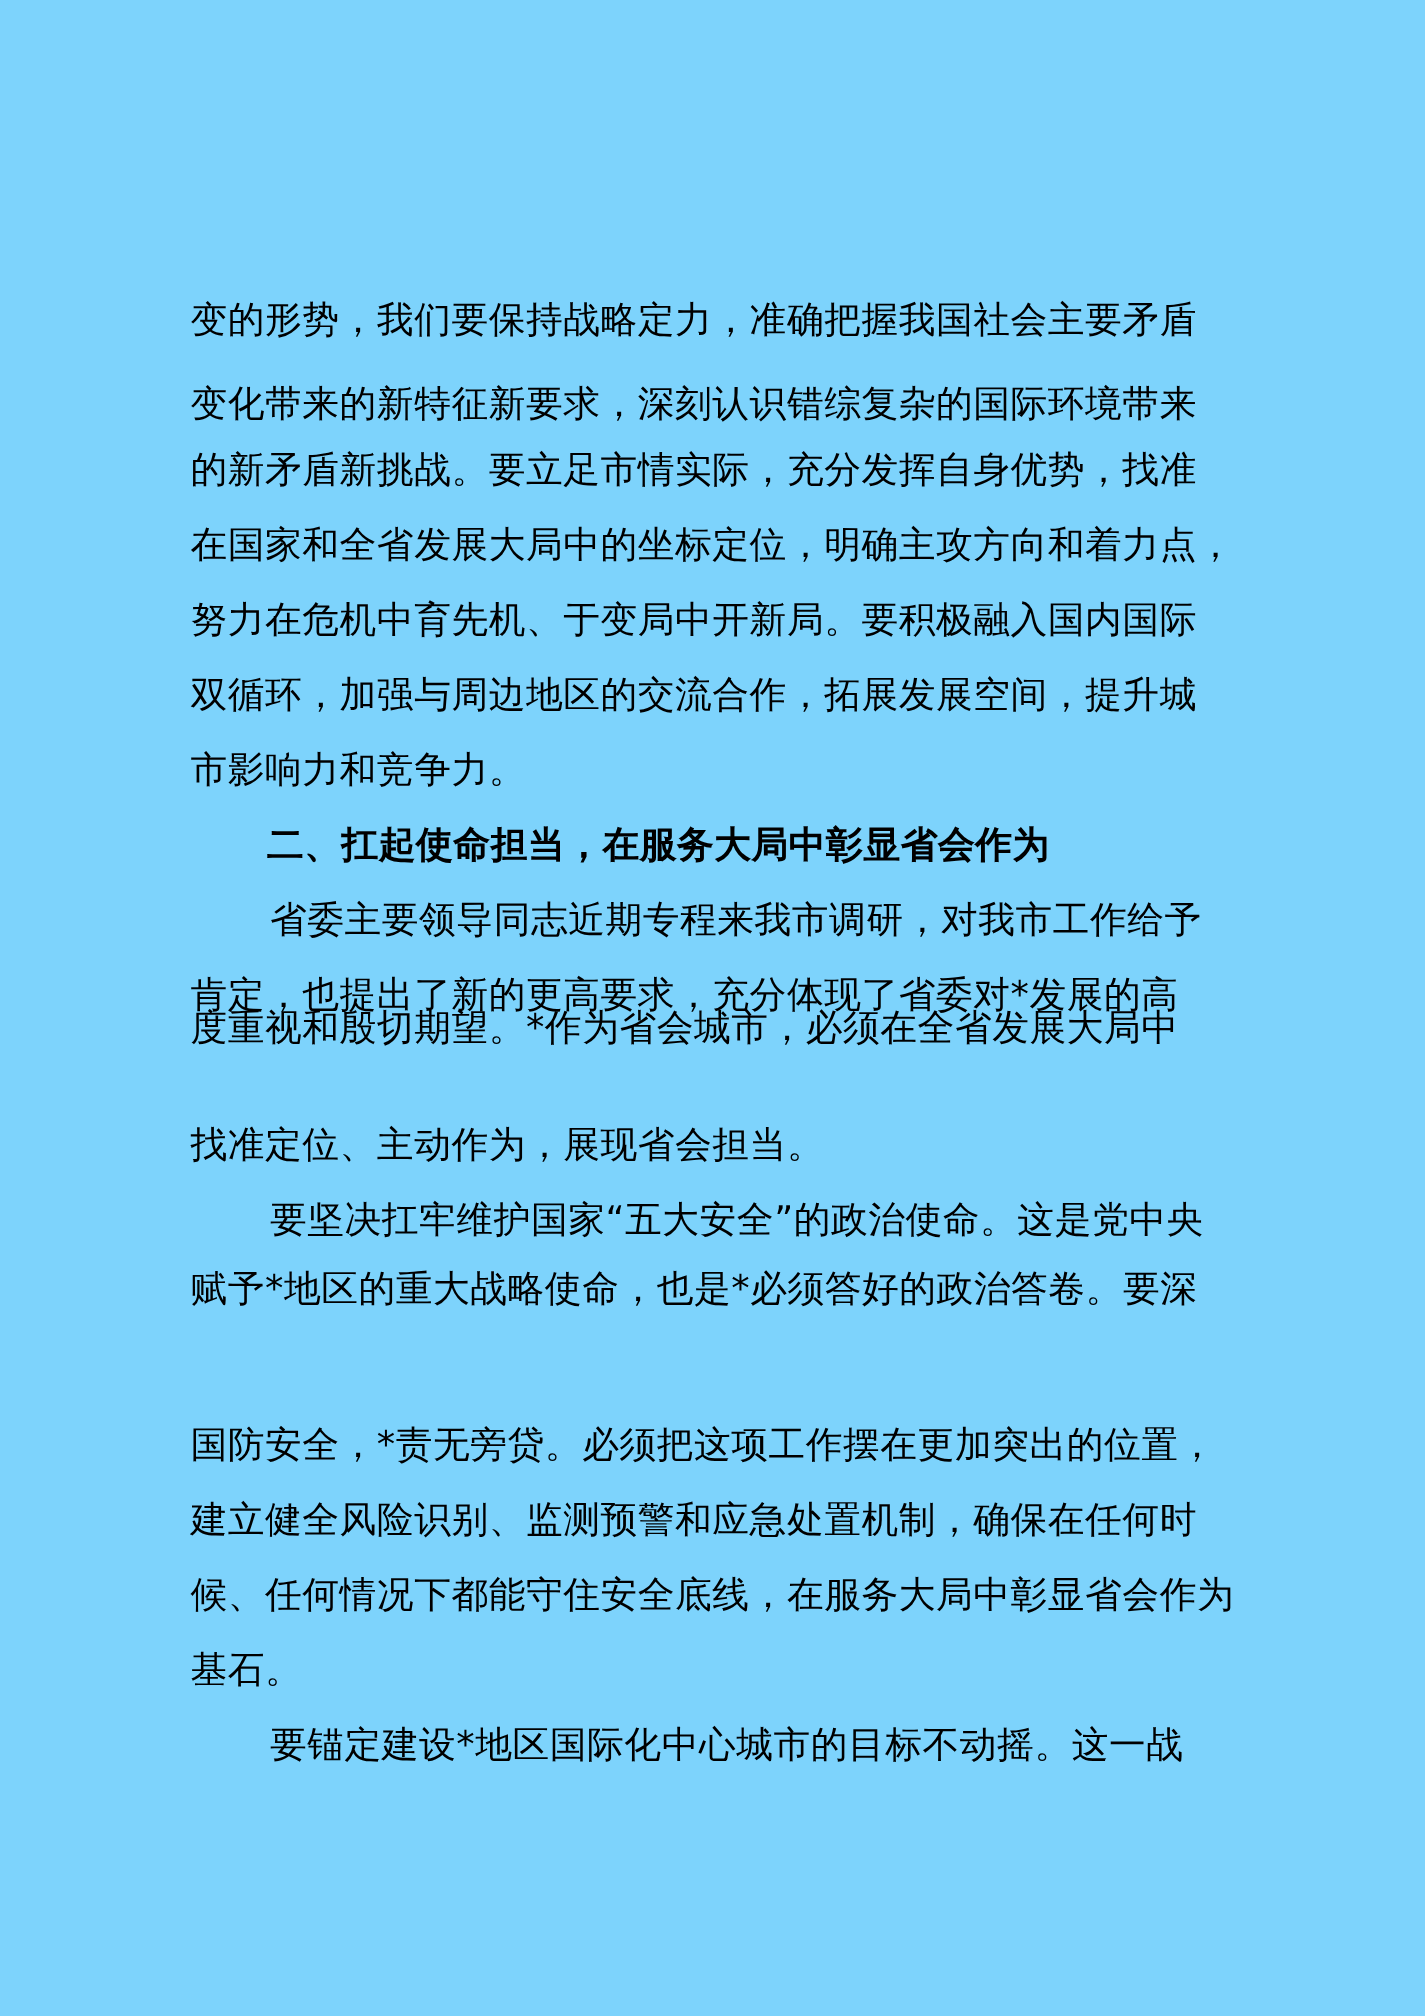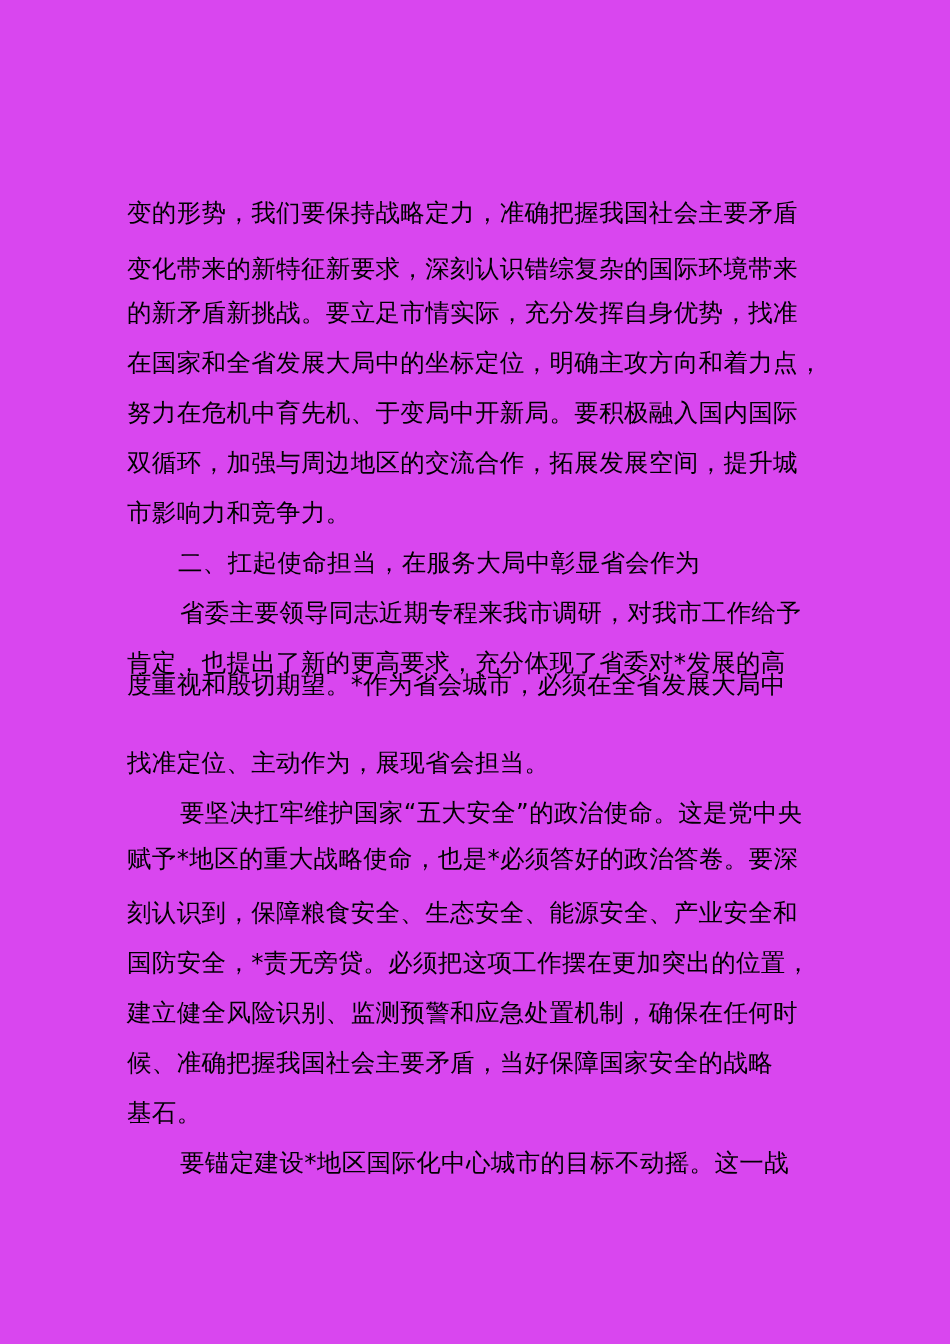--- a/index.html
+++ b/index.html
@@ -14,56 +14,55 @@
       overflow: hidden;
       font-family: "DejaVu Sans", "Liberation Sans", sans-serif;
       color: #000000;
     }
     .page {
       position: absolute;
       left: 0;
       top: 0;
       width: 950px;
       height: 1344px;
-      background: #d946ef;
+      background: #7dd3fc;
     }
     .line {
       position: absolute;
       left: 127px;
       height: 50px;
       line-height: 50px;
       font-size: 24.5px;
       white-space: nowrap;
       letter-spacing: 0.35px;
     }
     .line.indent {
       left: 180px;
     }
     .line.heading {
       left: 178px;
-      font-weight: normal;
+      font-weight: bold;
     }
   </style>
 </head>
 <body>
 
 <div class="page">
   <div class="line" style="top:188px">变的形势，我们要保持战略定力，准确把握我国社会主要矛盾</div>
   <div class="line" style="top:244px">变化带来的新特征新要求，深刻认识错综复杂的国际环境带来</div>
   <div class="line" style="top:288px">的新矛盾新挑战。要立足市情实际，充分发挥自身优势，找准</div>
   <div class="line" style="top:338px">在国家和全省发展大局中的坐标定位，明确主攻方向和着力点，</div>
   <div class="line" style="top:388px">努力在危机中育先机、于变局中开新局。要积极融入国内国际</div>
   <div class="line" style="top:438px">双循环，加强与周边地区的交流合作，拓展发展空间，提升城</div>
   <div class="line" style="top:488px">市影响力和竞争力。</div>
   <div class="line heading" style="top:538px">二、扛起使命担当，在服务大局中彰显省会作为</div>
   <div class="line indent" style="top:588px">省委主要领导同志近期专程来我市调研，对我市工作给予</div>
   <div class="line" style="top:638px">肯定，也提出了新的更高要求，充分体现了省委对*发展的高</div>
   <div class="line" style="top:660px">度重视和殷切期望。*作为省会城市，必须在全省发展大局中</div>
   <div class="line" style="top:738px">找准定位、主动作为，展现省会担当。</div>
   <div class="line indent" style="top:788px">要坚决扛牢维护国家“五大安全”的政治使命。这是党中央</div>
   <div class="line" style="top:834px">赋予*地区的重大战略使命，也是*必须答好的政治答卷。要深</div>
-  <div class="line" style="top:888px">刻认识到，保障粮食安全、生态安全、能源安全、产业安全和</div>
   <div class="line" style="top:938px">国防安全，*责无旁贷。必须把这项工作摆在更加突出的位置，</div>
   <div class="line" style="top:988px">建立健全风险识别、监测预警和应急处置机制，确保在任何时</div>
-  <div class="line" style="top:1038px">候、准确把握我国社会主要矛盾，当好保障国家安全的战略</div>
+  <div class="line" style="top:1038px">候、任何情况下都能守住安全底线，在服务大局中彰显省会作为</div>
   <div class="line" style="top:1088px">基石。</div>
   <div class="line indent" style="top:1138px">要锚定建设*地区国际化中心城市的目标不动摇。这一战</div>
 </div>
 
 </body></html>

